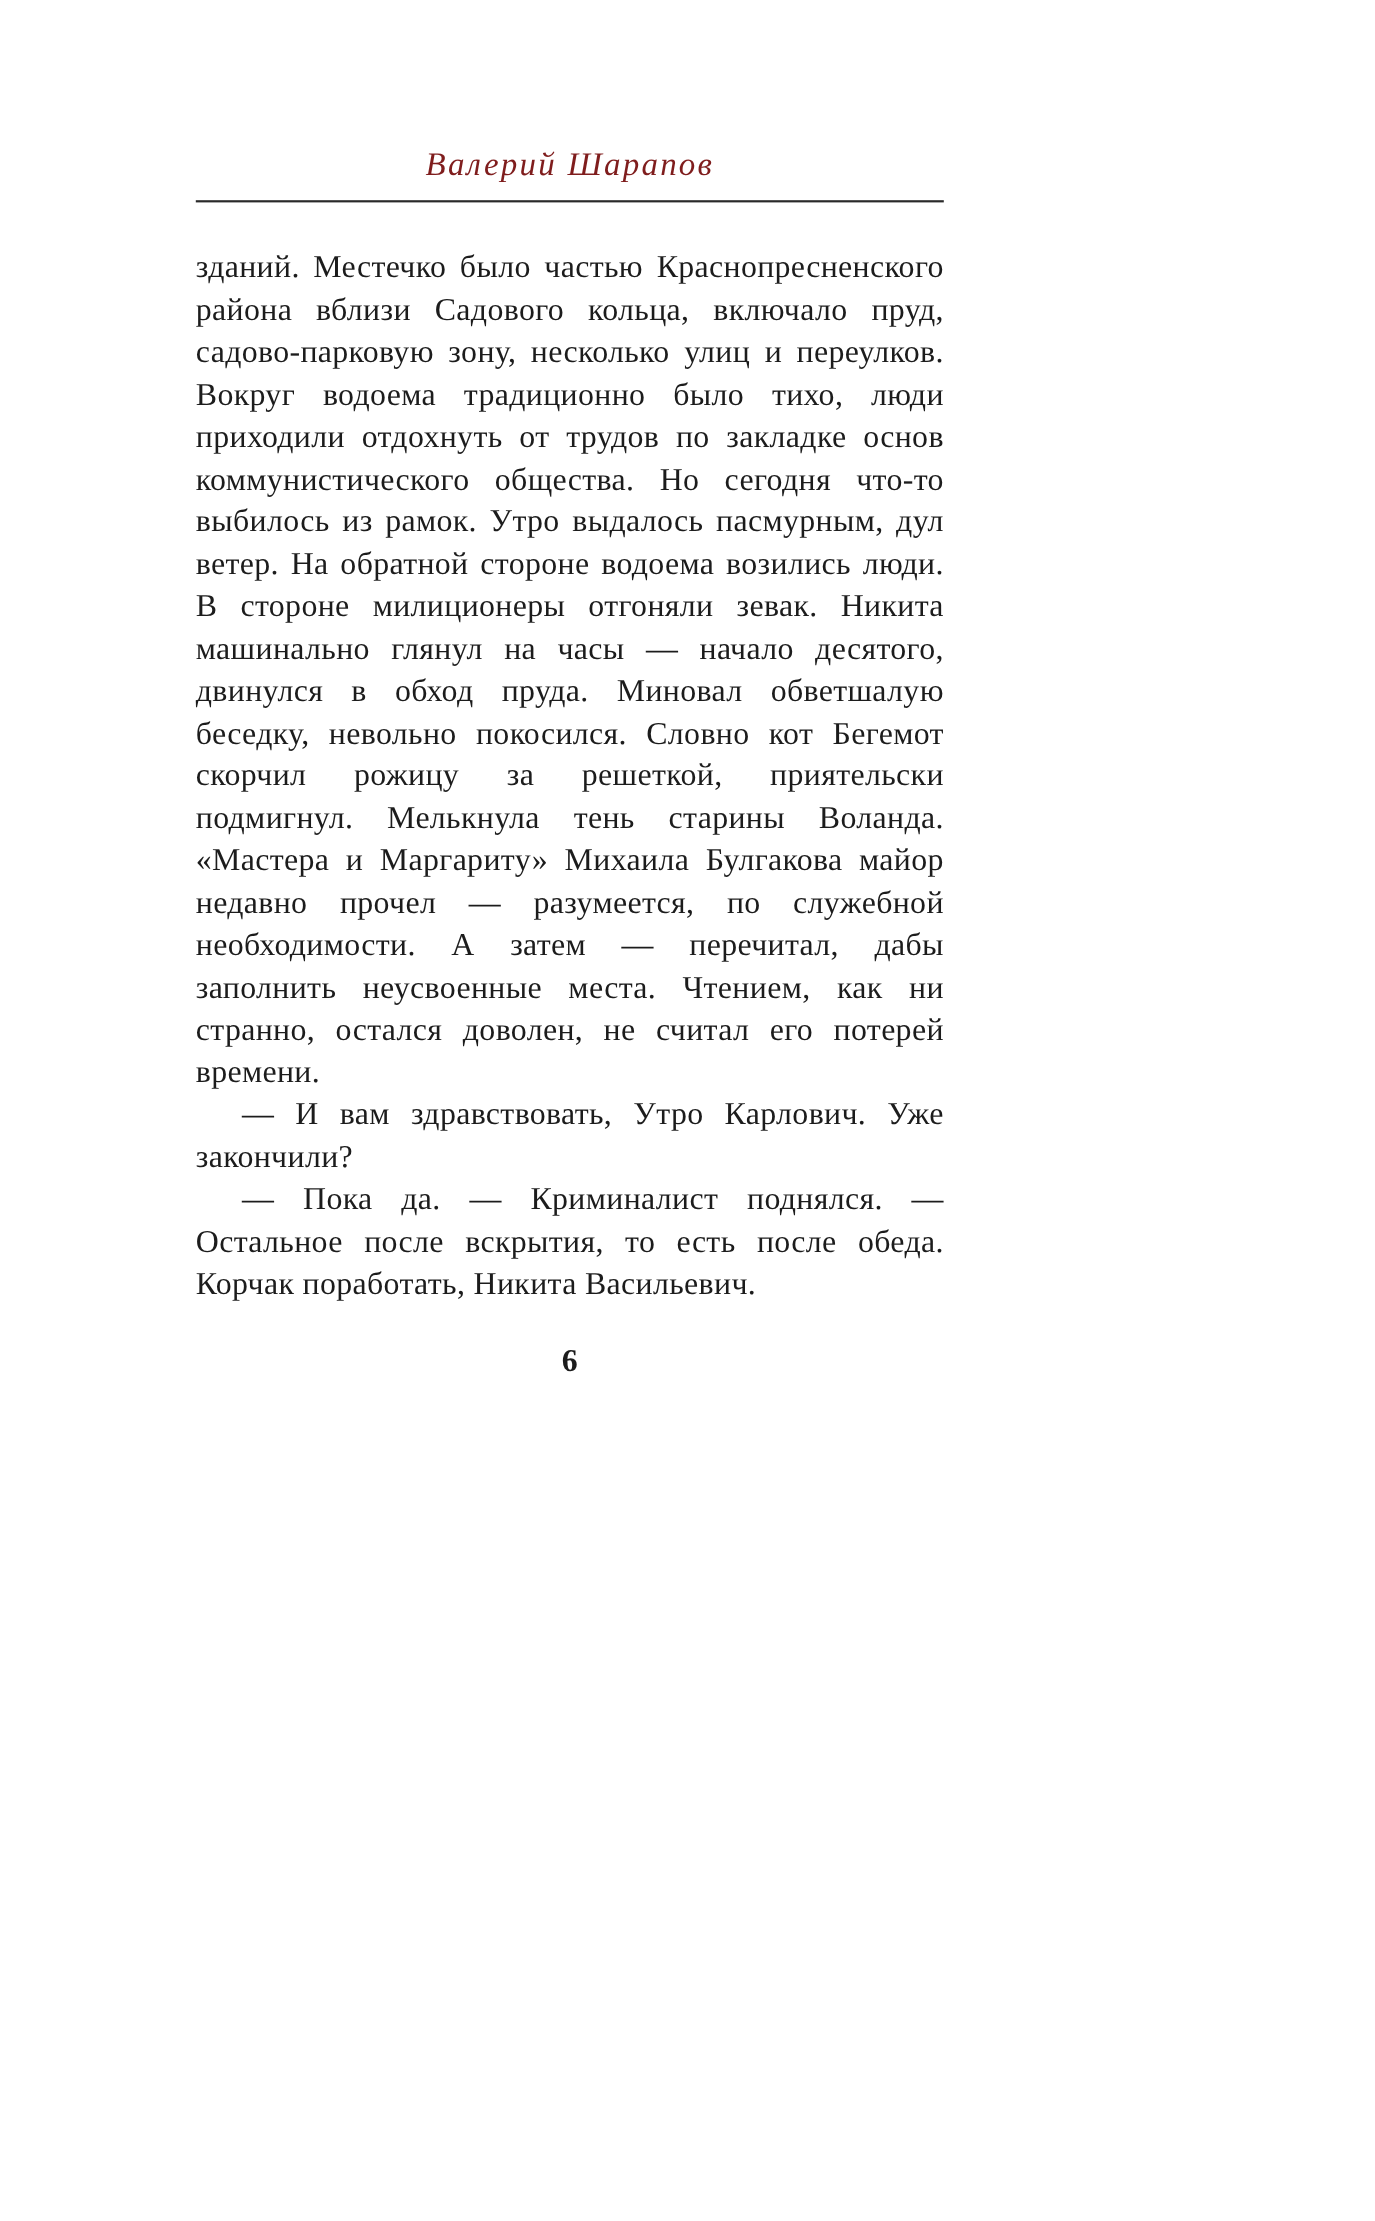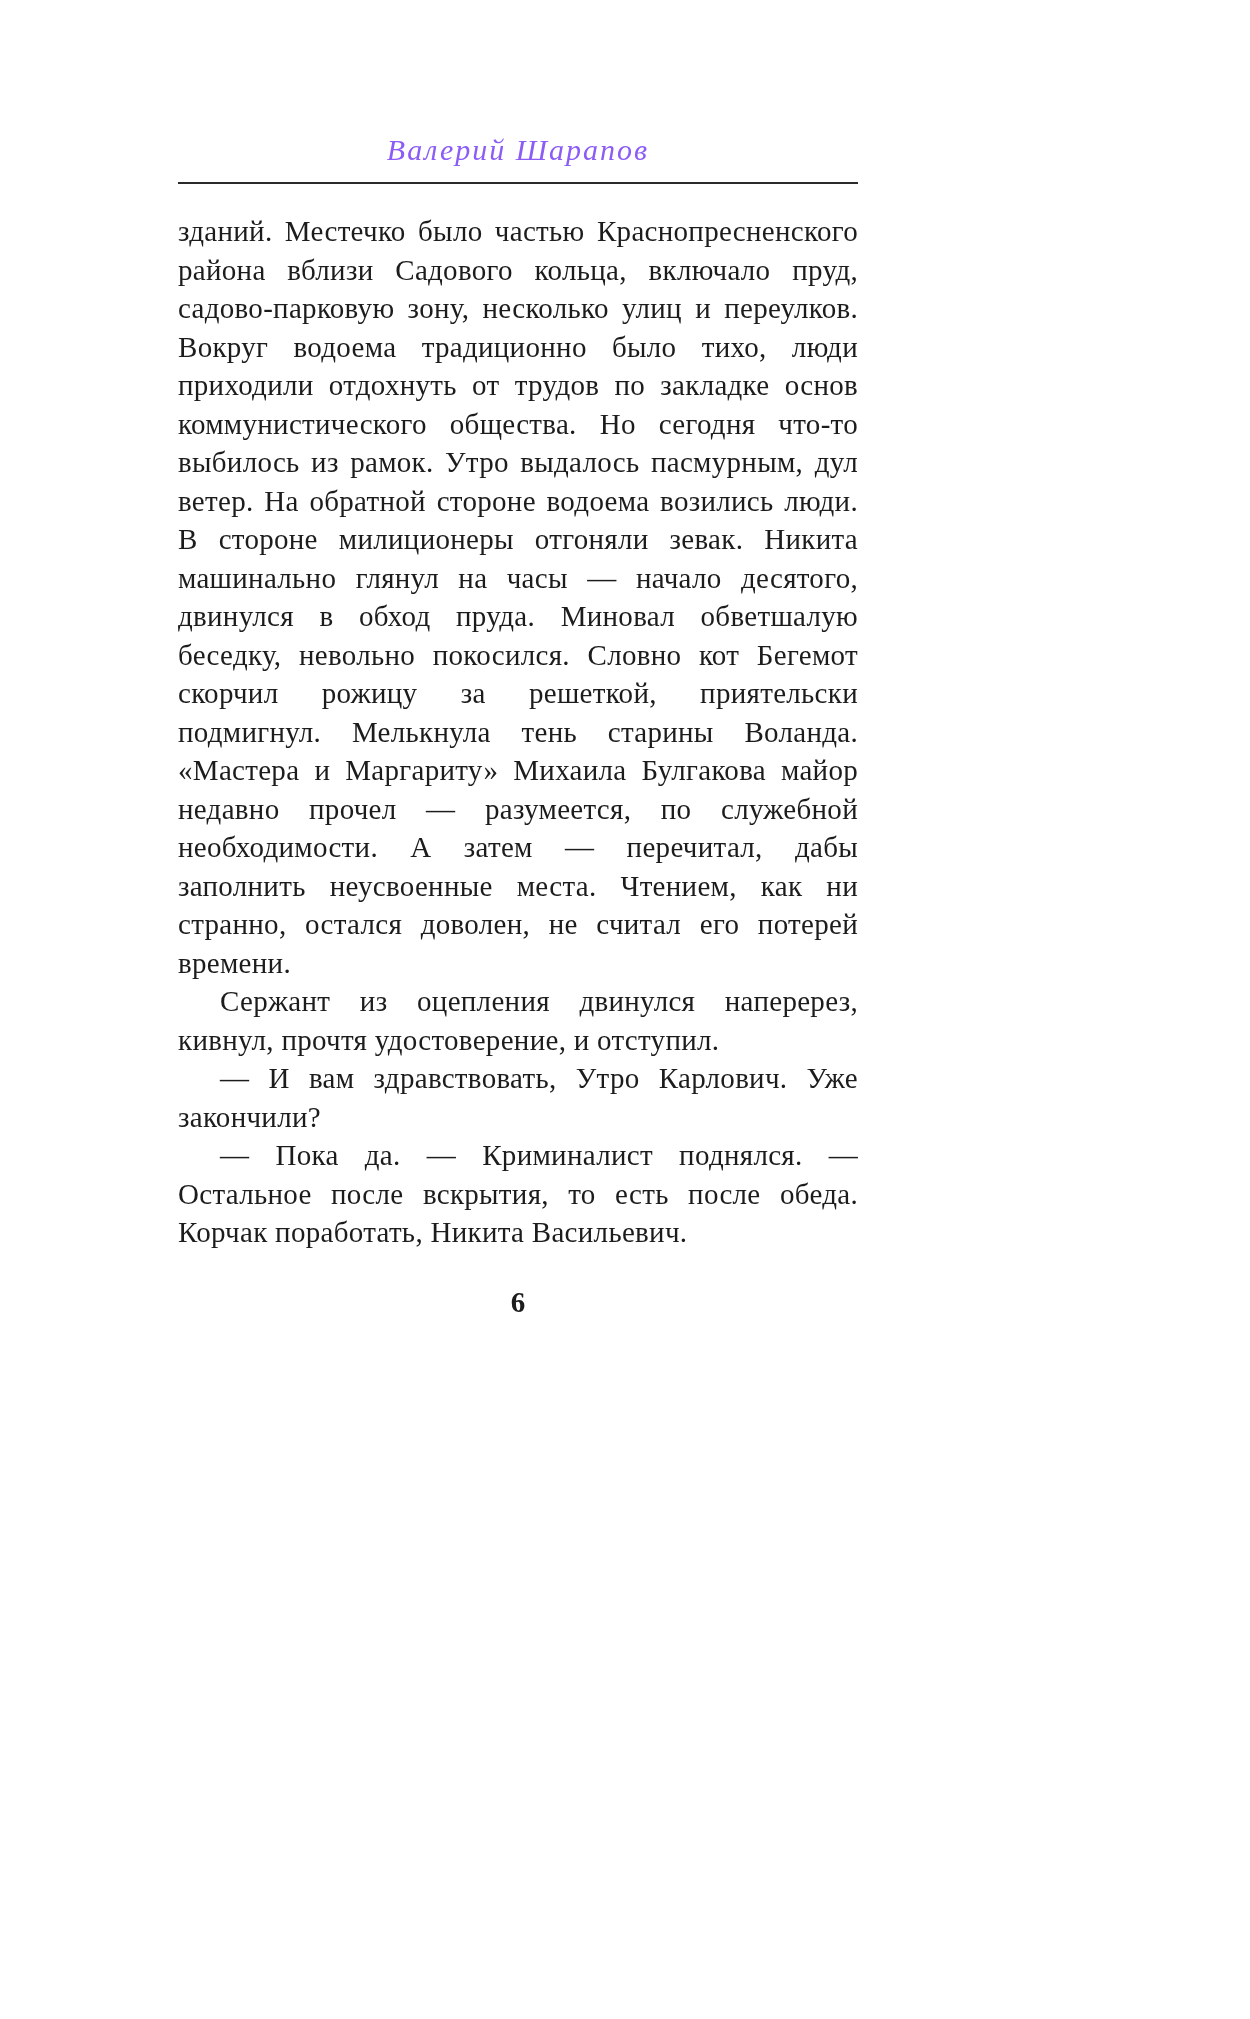--- a/index.html
+++ b/index.html
@@ -26,30 +26,30 @@
   }
   .running-head {
     padding-top: 132px;
     text-align: center;
   }
   .author {
     font-style: italic;
     font-size: 30px;
     line-height: 36px;
     letter-spacing: 2px;
-    color: #8b5cf6;
+    color: #7f1d1d;
   }
   .rule {
     border: none;
     border-top: 2px solid #2a2a2a;
     margin: 14px 0 0 0;
     width: 100%;
   }
   .body-text {
-    margin-top: 28px;
+    margin-top: 40px;
     font-size: 29px;
     line-height: 38.5px;
     text-align: justify;
     letter-spacing: 0.3px;
     hyphens: auto;
     -webkit-hyphens: auto;
   }
   .para {
     margin: 0;
   }
@@ -70,21 +70,20 @@
 <div class="scan-page">
   <div class="content">
 
     <header class="running-head">
       <div class="author">Валерий Шарапов</div>
       <hr class="rule">
     </header>
 
     <main class="body-text" id="paragraphs">
         <p class="para" lang="ru">зданий. Местечко было частью Краснопресненского района вблизи Садового кольца, включало пруд, садово-парковую зону, несколько улиц и переулков. Вокруг водоема традиционно было тихо, люди приходили отдохнуть от трудов по закладке основ коммунистического общества. Но сегодня что-то выбилось из рамок. Утро выдалось пасмурным, дул ветер. На обратной стороне водоема возились люди. В стороне милиционеры отгоняли зевак. Никита машинально глянул на часы — начало десятого, двинулся в обход пруда. Миновал обветшалую беседку, невольно покосился. Словно кот Бегемот скорчил рожицу за решеткой, приятельски подмигнул. Мелькнула тень старины Воланда. «Мастера и Маргариту» Михаила Булгакова майор недавно прочел — разумеется, по служебной необходимости. А затем — перечитал, дабы заполнить неусвоенные места. Чтением, как ни странно, остался доволен, не считал его потерей времени.</p>
-        <p class="para indent" lang="ru">Сержант из оцепления двинулся наперерез, кивнул, прочтя удостоверение, и отступил.</p>
         <p class="para indent" lang="ru">— И вам здравствовать, Утро Карлович. Уже закончили?</p>
         <p class="para indent" lang="ru">— Пока да. — Криминалист поднялся. — Остальное после вскрытия, то есть после обеда. Корчак поработать, Никита Васильевич.</p>
       </main>
 
     <footer>
       <div class="page-number">6</div>
     </footer>
 
   </div>
 </div>

